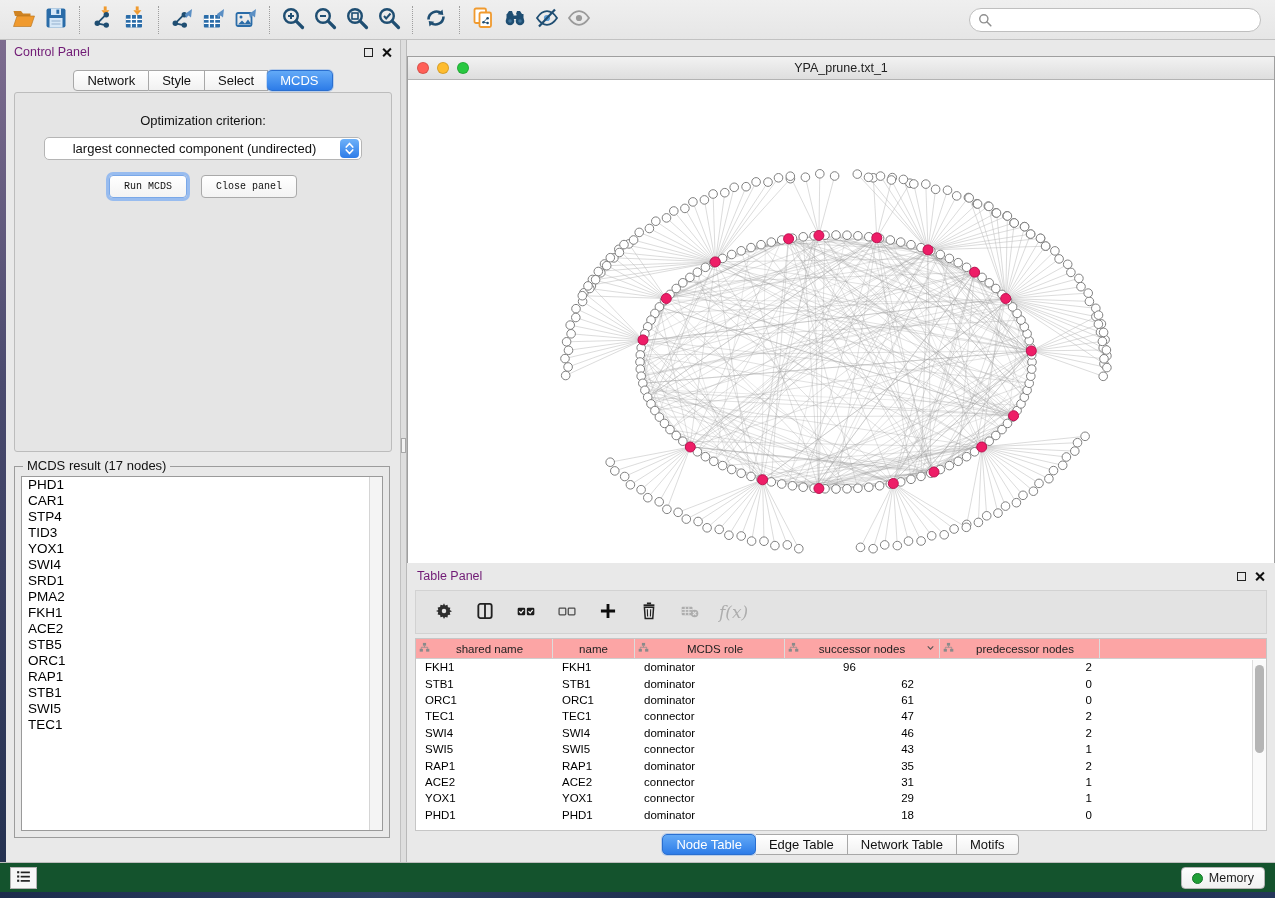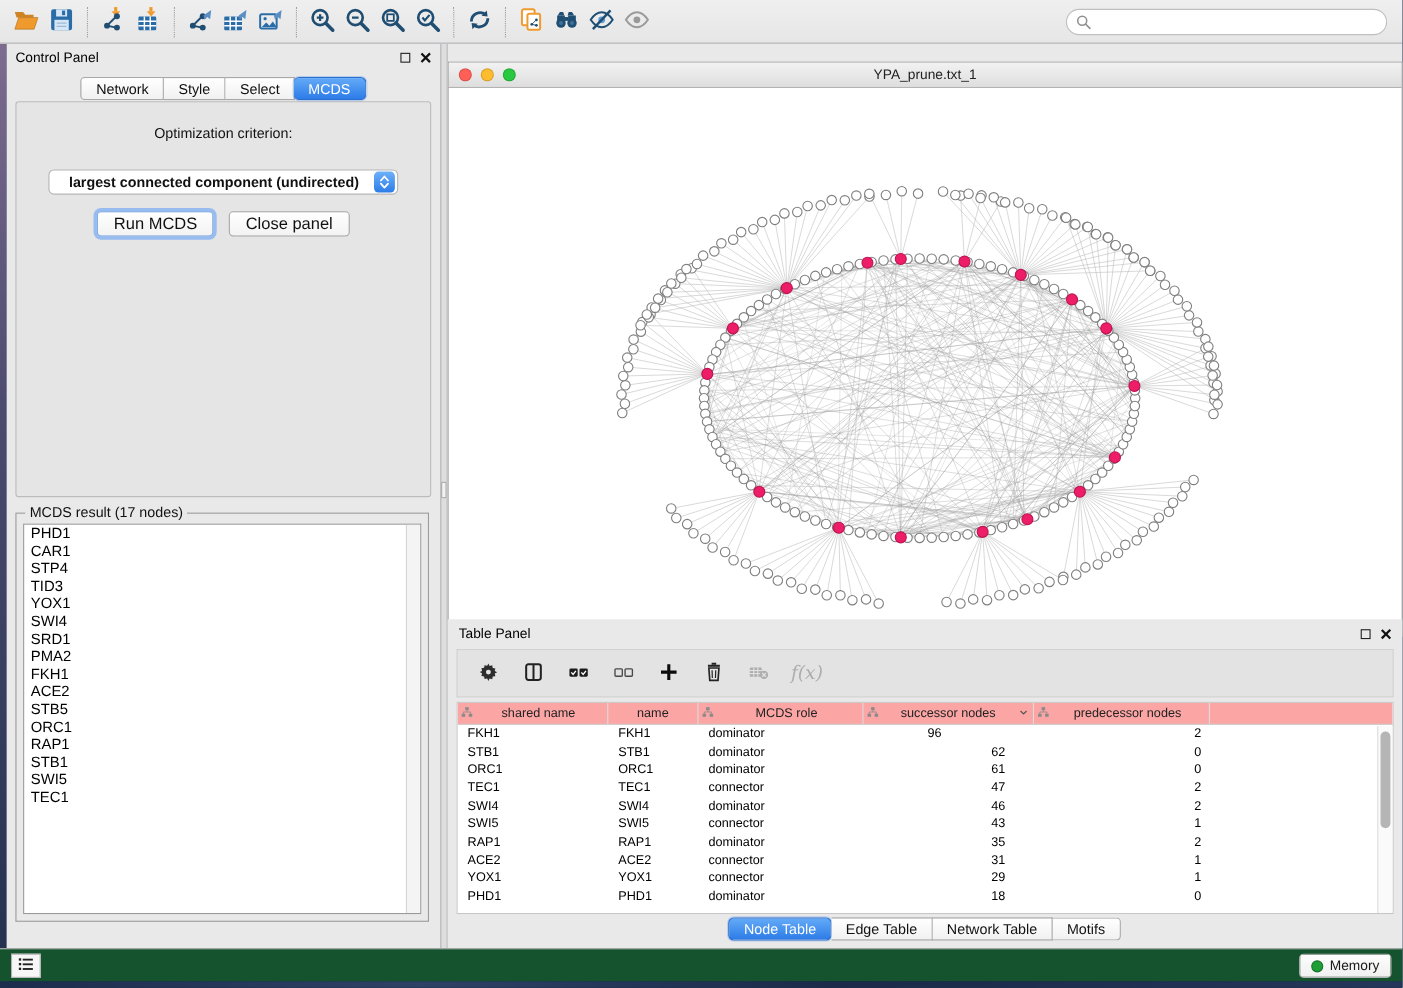--- a/index.html
+++ b/index.html
@@ -24,49 +24,49 @@
   
   .wall-left { position:absolute; left:0; top:40px; width:6px; height:858px;
     background:linear-gradient(#7d6c8f,#4a4a6e 40%,#22304f); }
   .wall-bottom { position:absolute; left:0; top:892px; width:1275px; height:6px;
     background:linear-gradient(90deg,#1c2c4c,#2e4266 30%,#1a2a48 60%,#24365a); }
 
   
   .control-panel { position:absolute; left:6px; top:40px; width:395px; height:822px;
     background:#e9e9e9; border-right:1px solid #c0c0c0; }
   .panel-titlebar { position:relative; height:24px; display:flex; align-items:center; padding:0 8px; }
-  .panel-title { font-size:12.5px; color:#000000; }
+  .panel-title { font-size:12.5px; color:#701a75; }
   .panel-winbtns { margin-left:auto; display:flex; gap:8px; align-items:center; }
   .float-box { width:9px; height:9px; border:1.6px solid #222; display:inline-block; cursor:pointer; }
   .close-x { width:11px; height:11px; display:inline-block; cursor:pointer; position:relative; }
   .close-x:before,.close-x:after { content:""; position:absolute; left:5px; top:0; width:2.2px; height:11px; background:#111; }
   .close-x:before { transform:rotate(45deg);} .close-x:after { transform:rotate(-45deg);}
 
   .ctl-tabs { position:absolute; left:0; top:30px; width:100%; display:flex; justify-content:center; z-index:3; }
   .seg-btn { height:21px; padding:0 13px; background:linear-gradient(#fff,#f1f1f1);
     border:1px solid #a8a8a8; border-left:none; font-size:13px; display:flex; align-items:center;
     cursor:pointer; color:#111; }
   .seg-btn:first-child { border-left:1px solid #a8a8a8; border-radius:4px 0 0 4px; }
   .seg-btn:last-child { border-radius:0 4px 4px 0; }
   .seg-btn.selected { background:linear-gradient(#63aaf7,#2d7ce8); border-color:#2a6fd0; color:#fff;
     border-radius:5px; margin-left:-1px; box-shadow:0 0 0 1px rgba(45,124,232,.25); }
 
   .tab-content { position:absolute; left:8px; top:52px; width:378px; height:360px;
     background:#e5e5e5; border:1px solid #bcbcbc; border-radius:3px; }
   .opt-label { text-align:center; margin-top:20px; font-size:13px; color:#111; }
-  .select-row { display:flex; justify-content:center; margin-top:26px;font-weight:bold; }
+  .select-row { display:flex; justify-content:center; margin-top:9px; }
   .mac-select { width:318px; height:23px; background:#fff; border:1px solid #b5b5b5; border-radius:5px;
     display:flex; align-items:center; cursor:pointer; position:relative; }
   .mac-select .sel-text { flex:1; text-align:center; font-size:13px; color:#111; padding-left:4px; }
   .mac-select .stepper { width:19px; height:19px; margin-right:2px; border-radius:4px;
     background:linear-gradient(#6db1f9,#2d7ce8); display:flex; align-items:center; justify-content:center; }
   .btn-row { display:flex; justify-content:center; gap:14px; margin-top:15px; }
   .mac-btn { height:23px; padding:0 14px; background:linear-gradient(#fff,#f3f3f3);
-    border:1px solid #a9a9a9; border-radius:4px; font-size:15px; color:#111; cursor:pointer;
-    display:flex; align-items:center; }
+    border:1px solid #a9a9a9; border-radius:4px; font-size:10px; color:#111; cursor:pointer;
+    display:flex; align-items:center;font-family:Liberation Mono, monospace; }
   .mac-btn.focused { box-shadow:0 0 0 3px rgba(100,160,245,.6); border-color:#7aa8e8; }
 
   .mcds-group { position:absolute; left:8px; top:426px; width:376px; height:372px;
     border:1px solid #9c9c9c; }
   .mcds-legend { position:absolute; left:8px; top:-9px; background:#e9e9e9; padding:0 4px;
     font-size:13px; color:#111; }
   .mcds-list { position:absolute; left:6px; top:9px; right:6px; bottom:6px; background:#fff;
     border:1px solid #9a9a9a; overflow:hidden; }
   .mcds-scroll { position:absolute; right:0; top:0; bottom:0; width:13px; background:#f4f4f4;
     border-left:1px solid #d5d5d5; cursor:pointer; }

